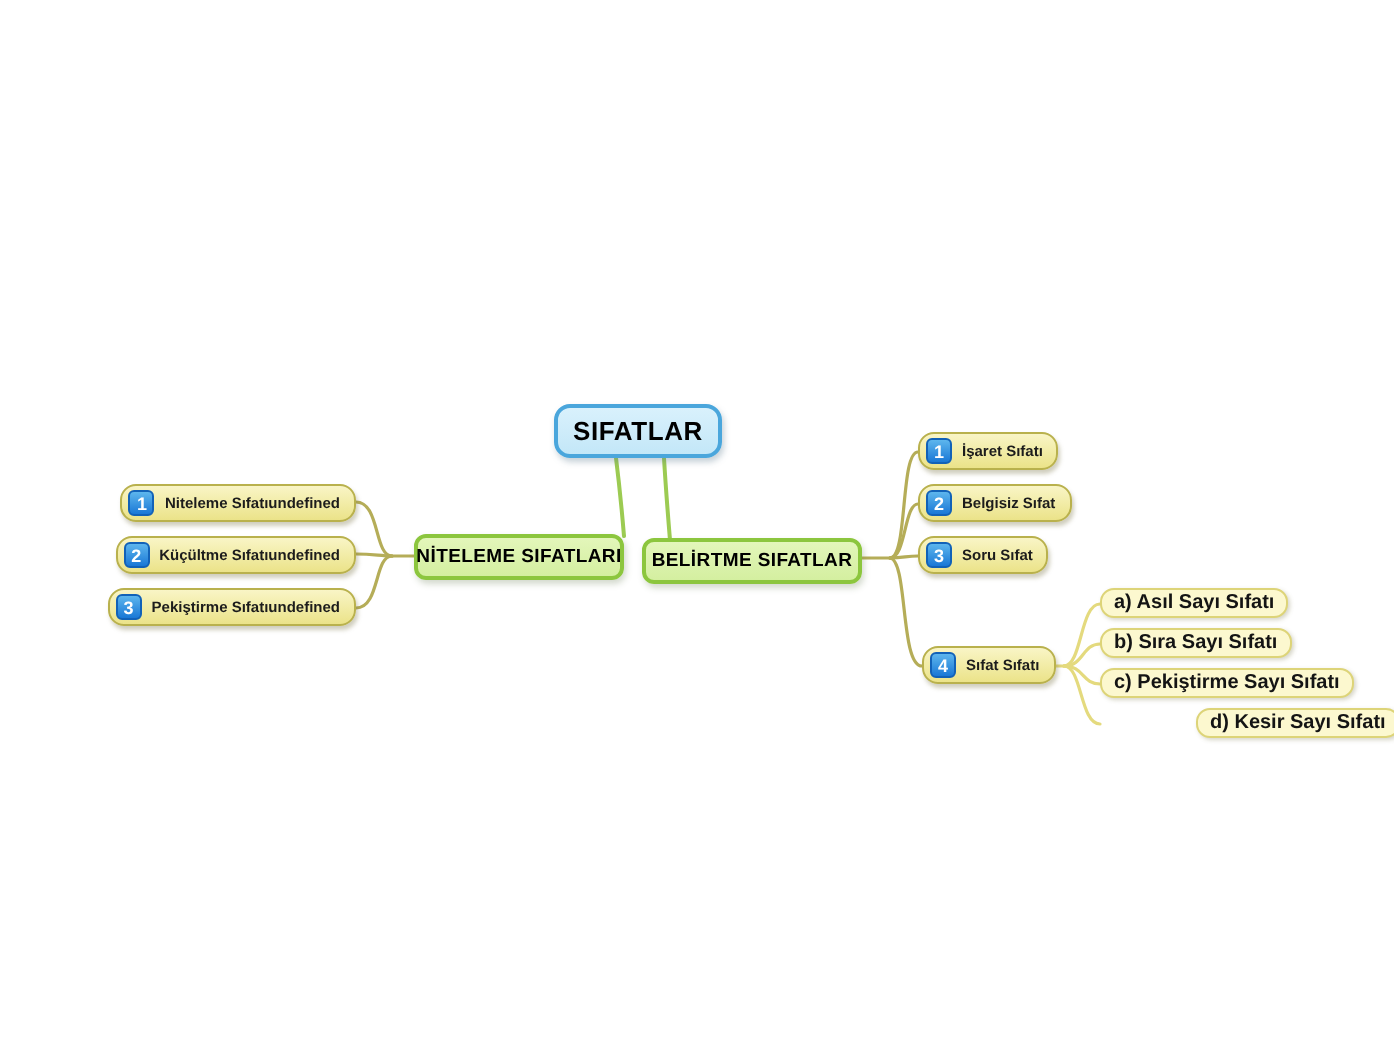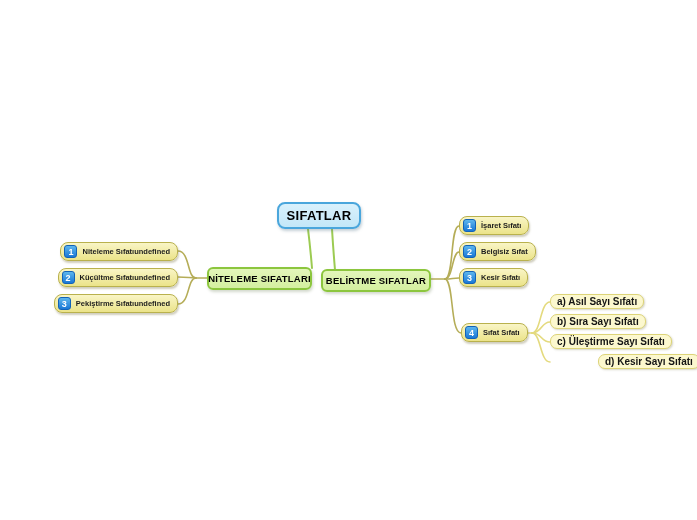--- a/index.html
+++ b/index.html
@@ -113,29 +113,29 @@
     <span>İşaret Sıfatı</span>
   </div>
 
   <div class="node topic" style="left:459px;top:242px;">
     <span class="badge">2</span>
     <span>Belgisiz Sıfat</span>
   </div>
 
   <div class="node topic" style="left:459px;top:268px;">
     <span class="badge">3</span>
-    <span>Kesir Sıfatı</span>
+    <span>Soru Sıfat</span>
   </div>
 
   <div class="node topic" style="left:461px;top:323px;">
     <span class="badge">4</span>
     <span>Sıfat Sıfatı</span>
   </div>
 
   <div class="node leaf" style="left:550px;top:294px;">a) Asıl Sayı Sıfatı</div>
 
   <div class="node leaf" style="left:550px;top:314px;">b) Sıra Sayı Sıfatı</div>
 
-  <div class="node leaf" style="left:550px;top:334px;">c) Üleştirme Sayı Sıfatı</div>
+  <div class="node leaf" style="left:550px;top:334px;">c) Pekiştirme Sayı Sıfatı</div>
 
   <div class="node leaf" style="left:550px;top:354px;margin-left:48px;">d) Kesir Sayı Sıfatı</div>
 
 </div>
 
 </body></html>

